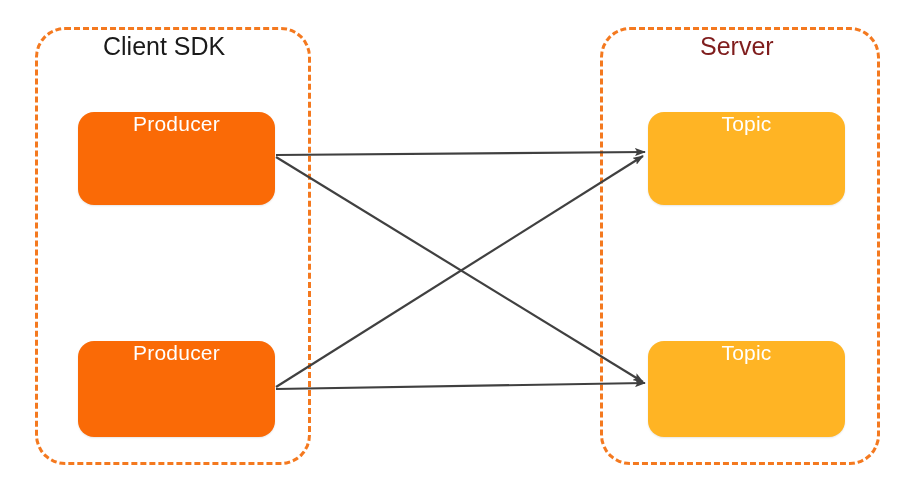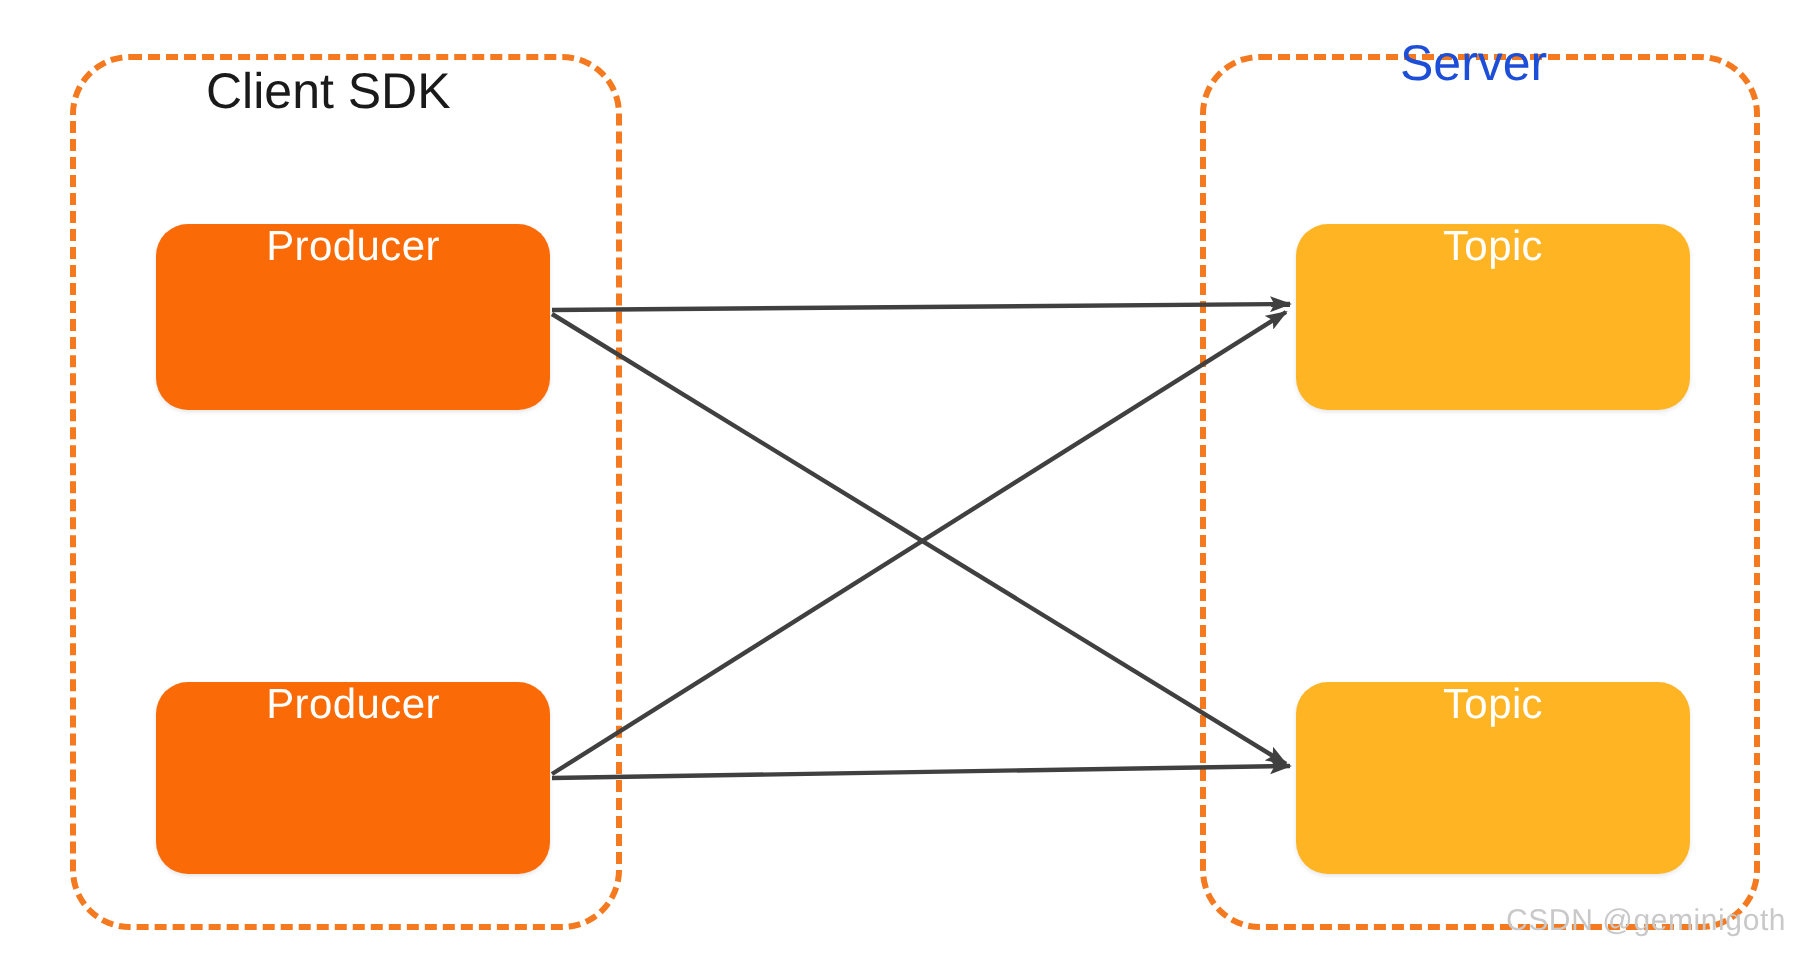--- a/index.html
+++ b/index.html
@@ -63,21 +63,21 @@
 </style>
 </head>
 <body>
 
 <div id="canvas" style="width: 874px; height: 481px; background: rgb(255, 255, 255); padding-left: 43px;">
 
   <div class="group-box" id="group-0" style="left: 35px; top: 27px; width: 276px; height: 438px; border-color: rgb(244, 121, 31);"></div>
   <div class="group-title" id="group-title-0" style="left: 103px; top: 34px; color: rgb(26, 26, 26);">Client SDK</div>
 
   <div class="group-box" id="group-1" style="left: 600px; top: 27px; width: 280px; height: 438px; border-color: rgb(244, 121, 31);"></div>
-  <div class="group-title" id="group-title-1" style="left: 700px; top: 20px; color: #1d4ed8;">Server</div>
+  <div class="group-title" id="group-title-1" style="left: 700px; top: 34px; color: #7f1d1d;">Server</div>
 
   <svg id="arrow-layer" viewBox="0 0 902 481" xmlns="http://www.w3.org/2000/svg">
     <defs>
       <marker id="arrowhead" markerWidth="11" markerHeight="8" refX="10" refY="4" orient="auto" markerUnits="userSpaceOnUse">
         <path d="M0,0 L11,4 L0,8 L2.2,4 Z" fill="#404040"></path>
       </marker>
     </defs>
     <g id="edge-group">
         <line x1="276" y1="155" x2="645" y2="152" stroke="#404040" stroke-width="2.2" marker-end="url(#arrowhead)"></line>
         <line x1="276" y1="157" x2="643" y2="382" stroke="#404040" stroke-width="2.2" marker-end="url(#arrowhead)"></line>
@@ -92,15 +92,14 @@
   <div class="node" id="node-1" style="left: 78px; top: 341px; width: 197px; height: 96px; background: rgb(250, 106, 6); color: rgb(255, 255, 255);">
     <span>Producer</span>
   </div>
   <div class="node" id="node-2" style="left: 648px; top: 112px; width: 197px; height: 93px; background: rgb(255, 180, 36); color: rgb(255, 255, 255);">
     <span>Topic</span>
   </div>
   <div class="node" id="node-3" style="left: 648px; top: 341px; width: 197px; height: 96px; background: rgb(255, 180, 36); color: rgb(255, 255, 255);">
     <span>Topic</span>
   </div>
 
-  <div class="watermark" id="watermark" style="left: 753px; top: 452px; color: rgb(201, 201, 201);">CSDN @geminigoth</div>
 
 </div>
 
 </body></html>

